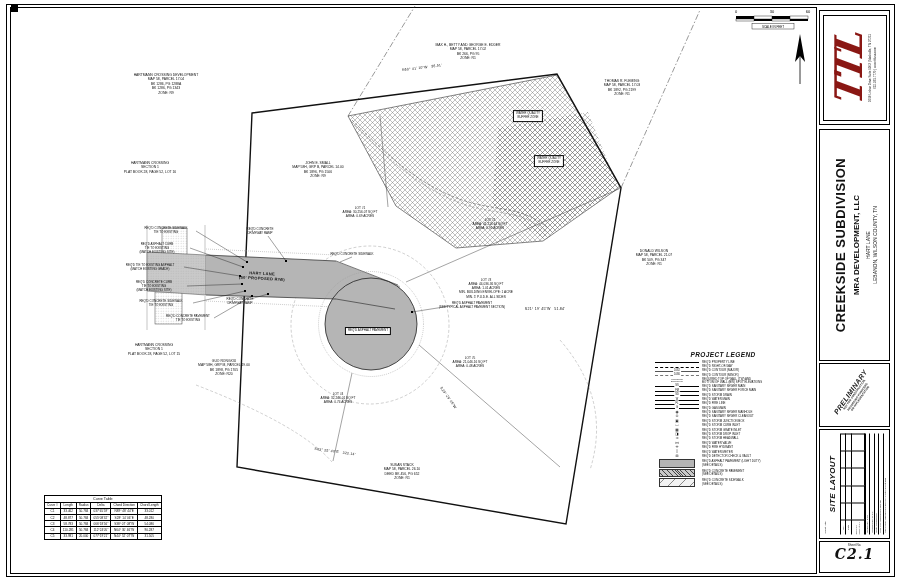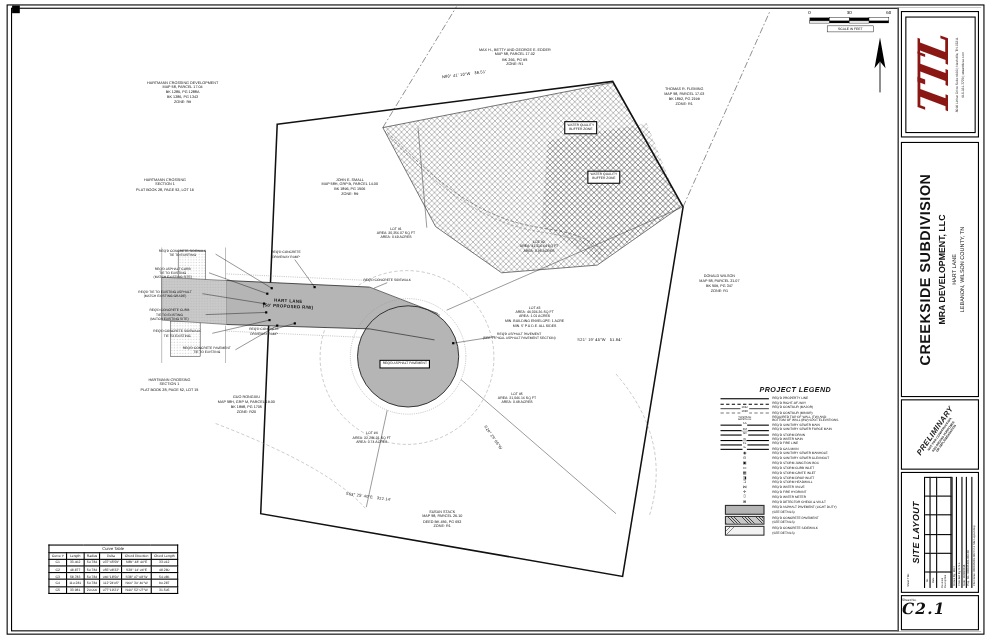--- a/index.html
+++ b/index.html
@@ -70,21 +70,21 @@
   .tb-rev{top:422px;height:108px;}
   .rev-rot{width:101px;height:64px;display:flex;flex-direction:column;box-sizing:border-box;}
   .rev-sheettitle{flex:0 0 17px;border-bottom:.7px solid #000;position:relative;}
   .rev-sheettitle .small-cap{position:absolute;left:1px;top:1px;font-size:2.5px;}
   .rev-sheettitle .big{position:absolute;left:0;right:0;top:5px;text-align:center;font-size:8px;font-weight:bold;font-style:italic;letter-spacing:.4px;}
   .rev-table{flex:0 0 24px;display:grid;grid-template-rows:5px 6px 13px;grid-template-columns:15px repeat(5,1fr);border-bottom:.7px solid #000;}
   .rev-table span{border-right:.4px solid #000;border-bottom:.4px solid #000;font-size:2.4px;display:flex;align-items:center;justify-content:center;overflow:hidden;}
   .rev-info{flex:1;display:flex;flex-direction:column;}
   .rev-info div{flex:1;border-bottom:.4px solid #000;font-size:2.5px;display:flex;align-items:center;padding-left:2px;white-space:nowrap;overflow:hidden;}
   .rev-info div:last-child{border-bottom:none;}
-  .tb-sheetno{top:534px;height:30px;}
+  .tb-sheetno{top:534px;height:30px;text-align:center;}
   .sheetno-cap{font-size:3px;margin-top:1px;}
   .sheetno{font-family:"DejaVu Serif",serif;font-size:14px;font-weight:bold;font-style:italic;letter-spacing:1px;line-height:1;}
 </style>
 </head>
 <body>
 
 <div class="sheet">
 
   <div class="frame-outer"></div>
   <div class="frame-inner"></div>

